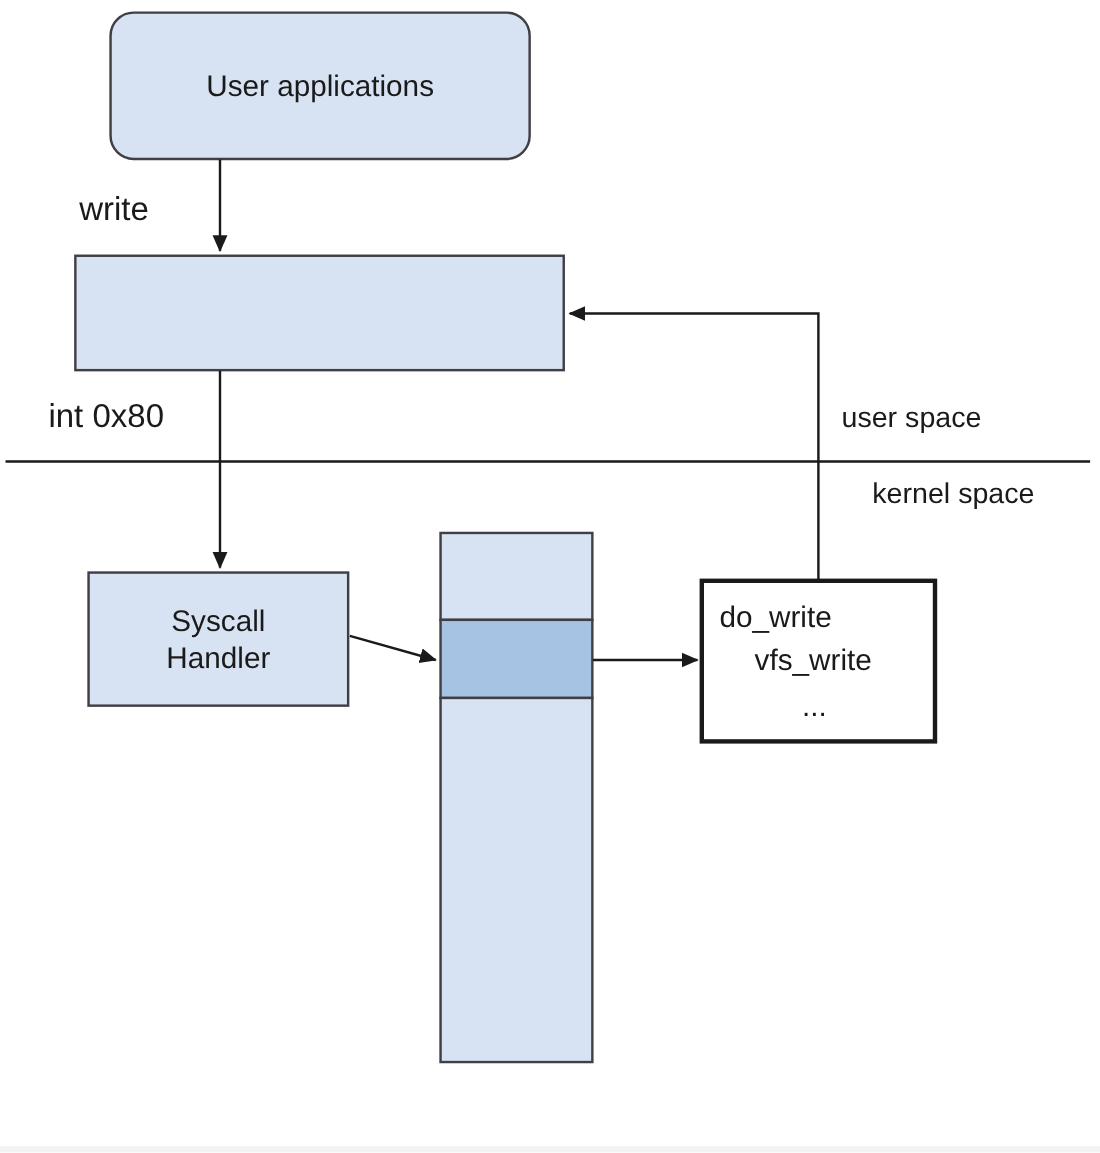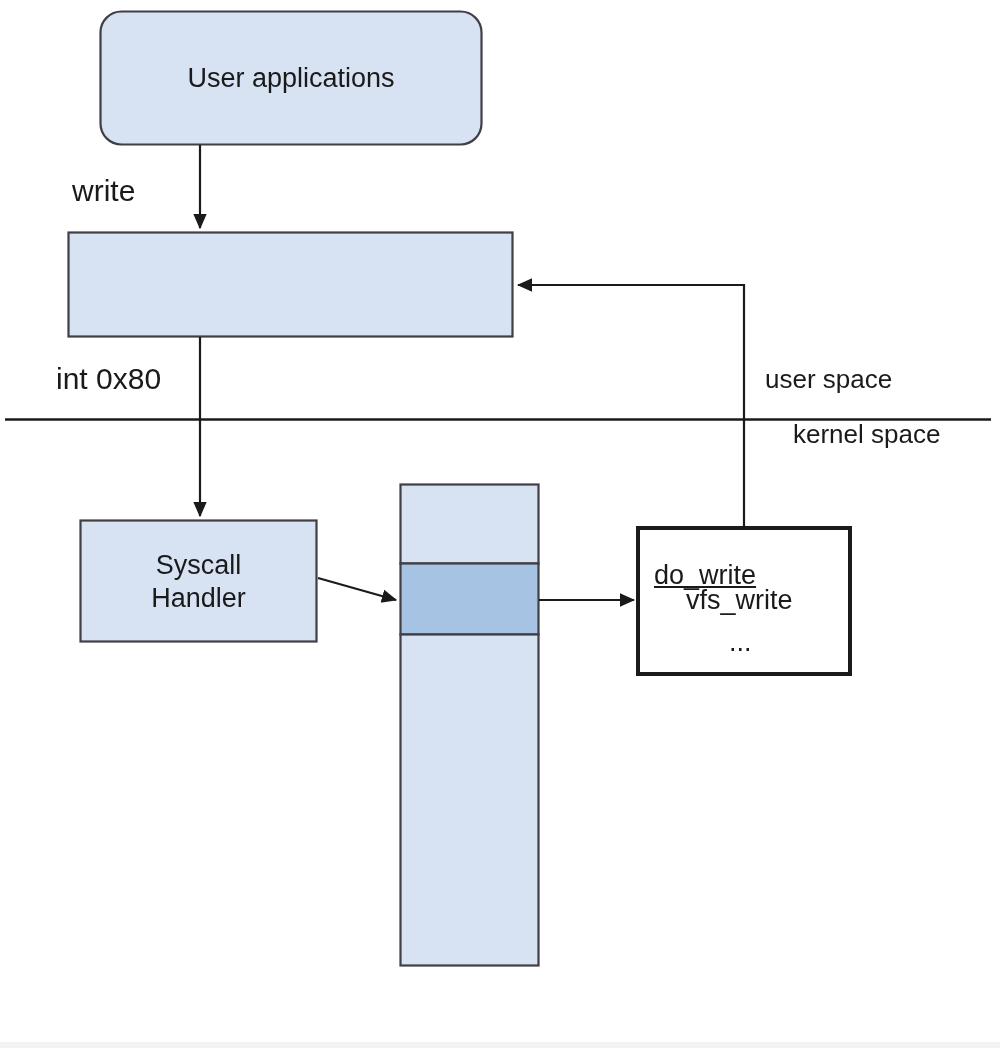--- a/index.html
+++ b/index.html
@@ -113,27 +113,27 @@
 
     <path d="M 744 528 L 744 285 L 518 285" fill="none" stroke="#1a1a1a" stroke-width="2.2" marker-end="url(#arrow-solid)"></path>
   </svg>
 
   <div class="node-label" style="left:100px; top:11px; width:382px; height:134px;">User applications</div>
 
 
   <div class="node-label" style="left:80px; top:520px; width:237px; height:124px;">Syscall
 Handler</div>
 
-  <div class="code-line" style="left:654px; top:561px;text-decoration:underline;">do_write</div>
+  <div class="code-line" style="left:654px; top:547px;">do_write</div>
   <div class="code-line" style="left:686px; top:586px;">vfs_write</div>
   <div class="code-line" style="left:729px; top:628px;">...</div>
 
   <div class="edge-label" style="left:72px; top:174px;">write</div>
 
-  <div class="edge-label" style="left:56px; top:362px;">int 0x80</div>
+  <div class="edge-label" style="left:44px; top:362px;">int 0x80</div>
 
   <div class="region-label" style="left:765px; top:365px;text-align:center;">user space</div>
 
-  <div class="region-label" style="left:793px; top:420px;">kernel space</div>
+  <div class="region-label" style="left:793px; top:434px;">kernel space</div>
 
 
   <div class="bottom-band"></div>
 </div>
 
 </body></html>

